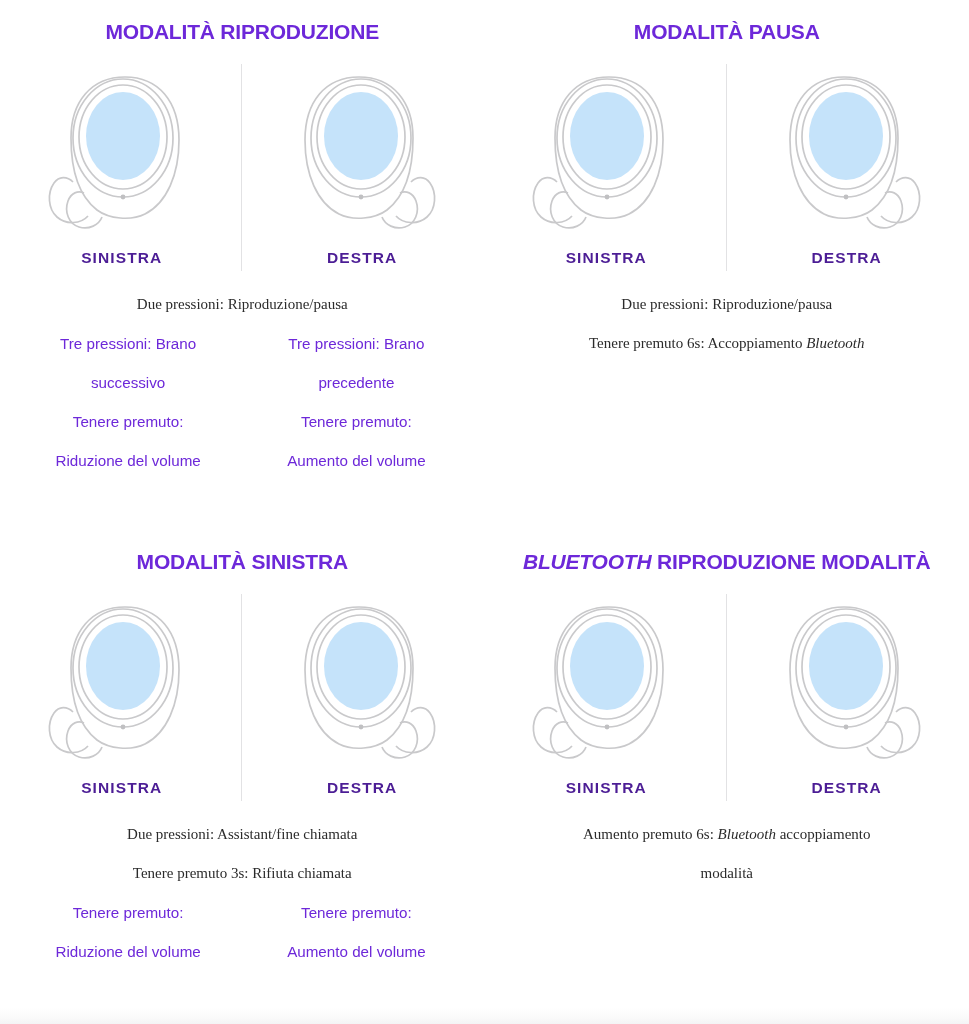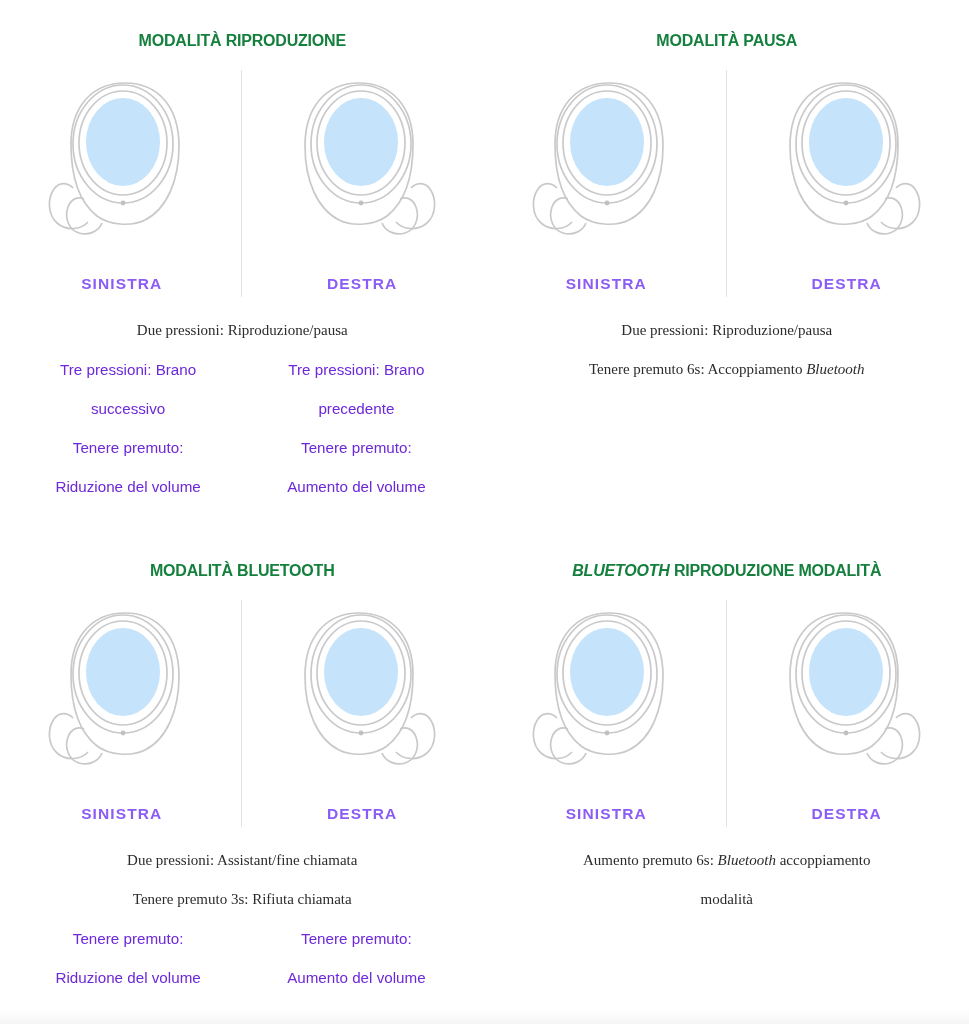--- a/index.html
+++ b/index.html
@@ -33,25 +33,25 @@
   }
   .panel {
     width: 484.5px;
     position: relative;
   }
   .panel.row1 { height: 530px; }
   .panel.row2 { height: 478px; }
 
   .panel-title {
     text-align: center;
-    font-size: 16px;
+    font-size: 21px;
     font-weight: bold;
-    color: #15803d;
+    color: #6d28d9;
     letter-spacing: -0.2px;
-    margin: 12px;
+    margin: 0;
     padding-top: 20px;
     white-space: nowrap;
     font-family: "Liberation Sans", sans-serif;
   }
   .panel-title .it { font-style: italic; }
 
   
   .buds {
     display: flex;
     justify-content: center;
@@ -69,23 +69,23 @@
   .bud-col.left-col { border-right: 1px solid #e2e2e4; }
   .bud-art {
     width: 190px;
     height: 185px;
     display: block;
   }
   .bud-art.flip { transform: scaleX(-1); }
   .side-label {
     font-size: 15.5px;
     font-weight: bold;
-    color: #8b5cf6;
+    color: #4c1d95;
     letter-spacing: 1.1px;
-    margin-top: 20px;
+    margin-top: 0;
     margin-bottom: 4px;
     font-family: "Liberation Sans", sans-serif;
   }
 
   
   .instructions {
     margin-top: 14px;
     padding: 0 14px;
   }
   .line-full {
@@ -209,21 +209,21 @@
       </div>
 
       <div class="instructions">
         <div class="line-full">Due pressioni: Riproduzione/pausa</div>
         <div class="line-full"><span>Tenere premuto 6s: Accoppiamento </span><span class="it">Bluetooth</span></div>
       </div>
     </div>
 
     <div class="panel row2">
       <div class="panel-title">
-        <span>MODALITÀ BLUETOOTH</span>
+        <span>MODALITÀ SINISTRA</span>
       </div>
 
       <div class="buds">
         <div class="bud-col left-col">
           <svg class="bud-art" viewBox="0 0 190 185">
             <g fill="none" stroke="#c9c9cb" stroke-width="1.7">
               <path d="M44 74 C44 106 52 132 70 146 C82 155 104 157 118 150 C140 139 152 110 152 76 C152 38 132 13 98 13 C64 13 44 38 44 74 Z"></path>
               <path d="M46 118 C40 112 32 112 27 119 C20 129 21 145 30 153 C39 161 54 160 61 152"></path>
               <path d="M57 129 C51 126 44 129 41 137 C37 148 42 160 52 163 C62 166 72 161 75 153"></path>
               <ellipse cx="96" cy="74" rx="50" ry="59"></ellipse>

